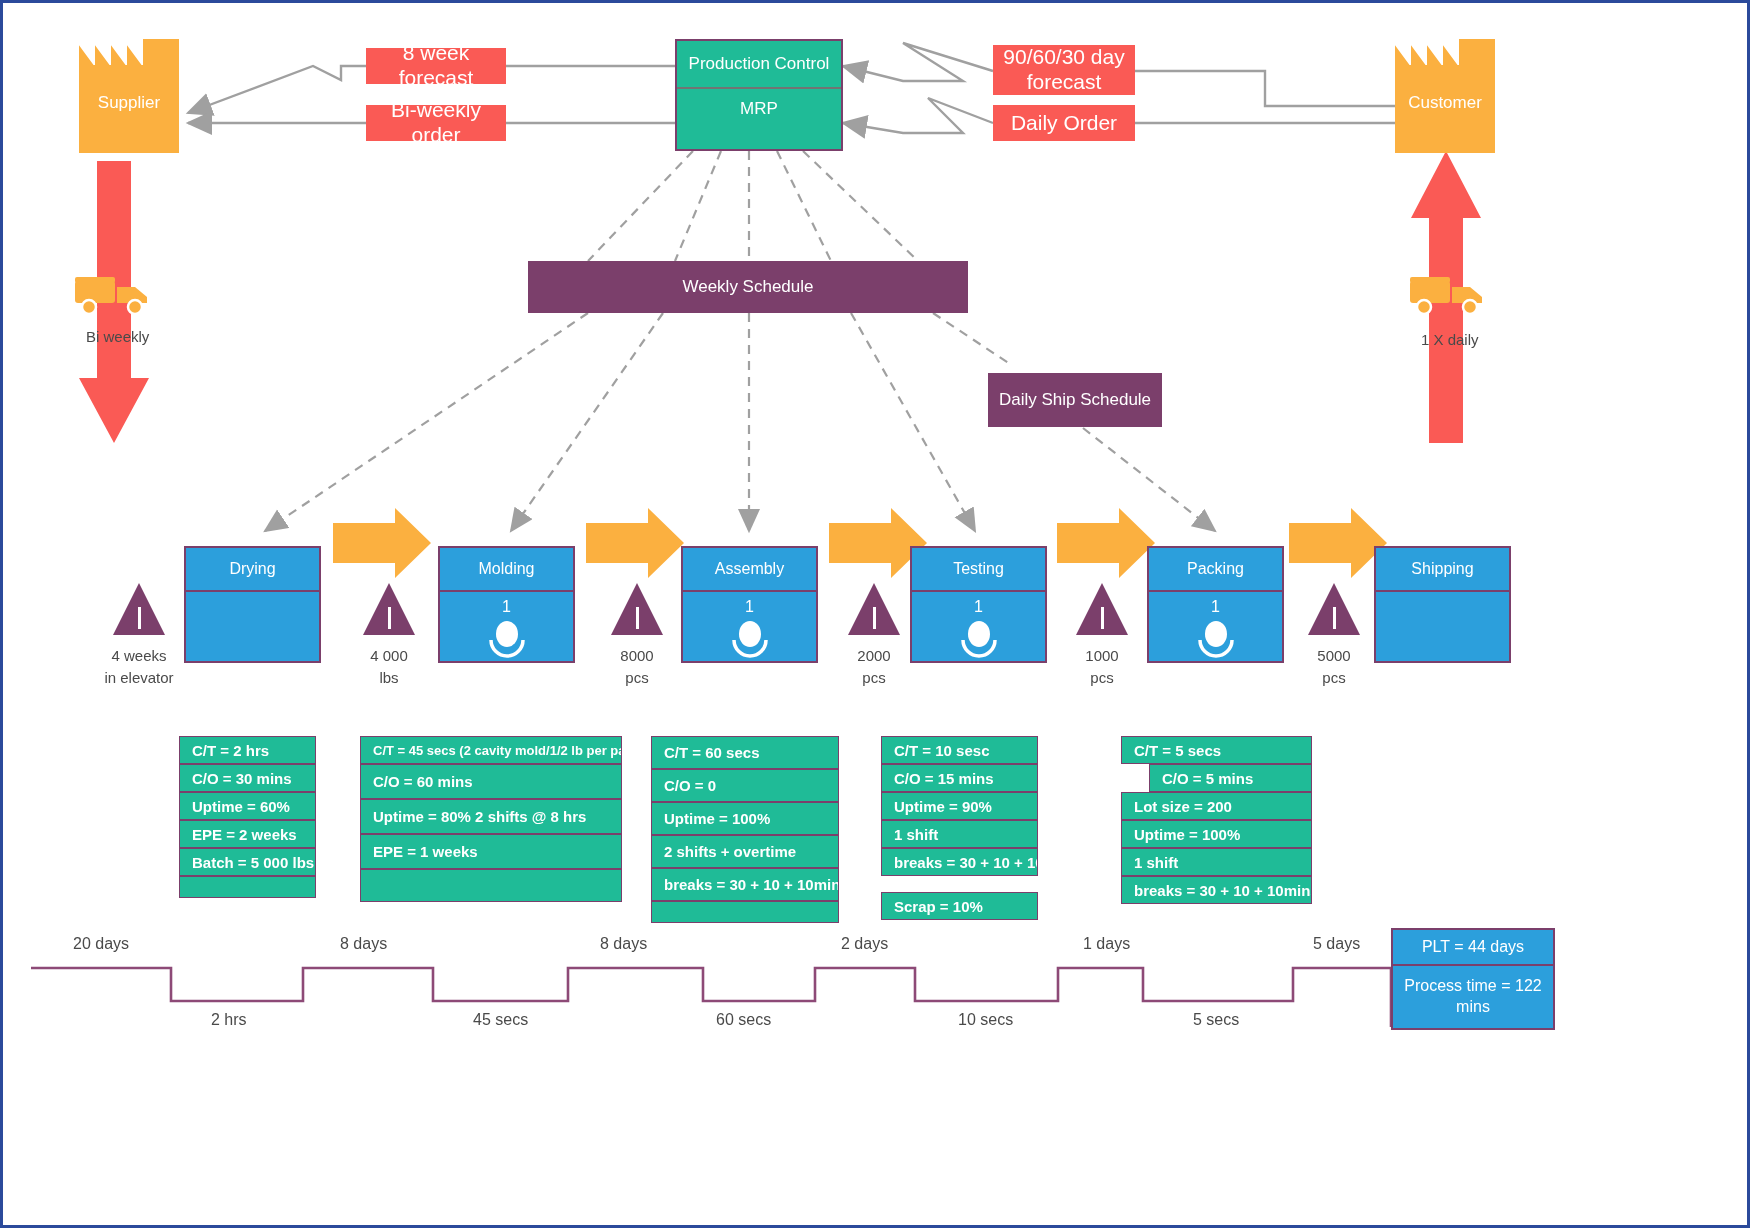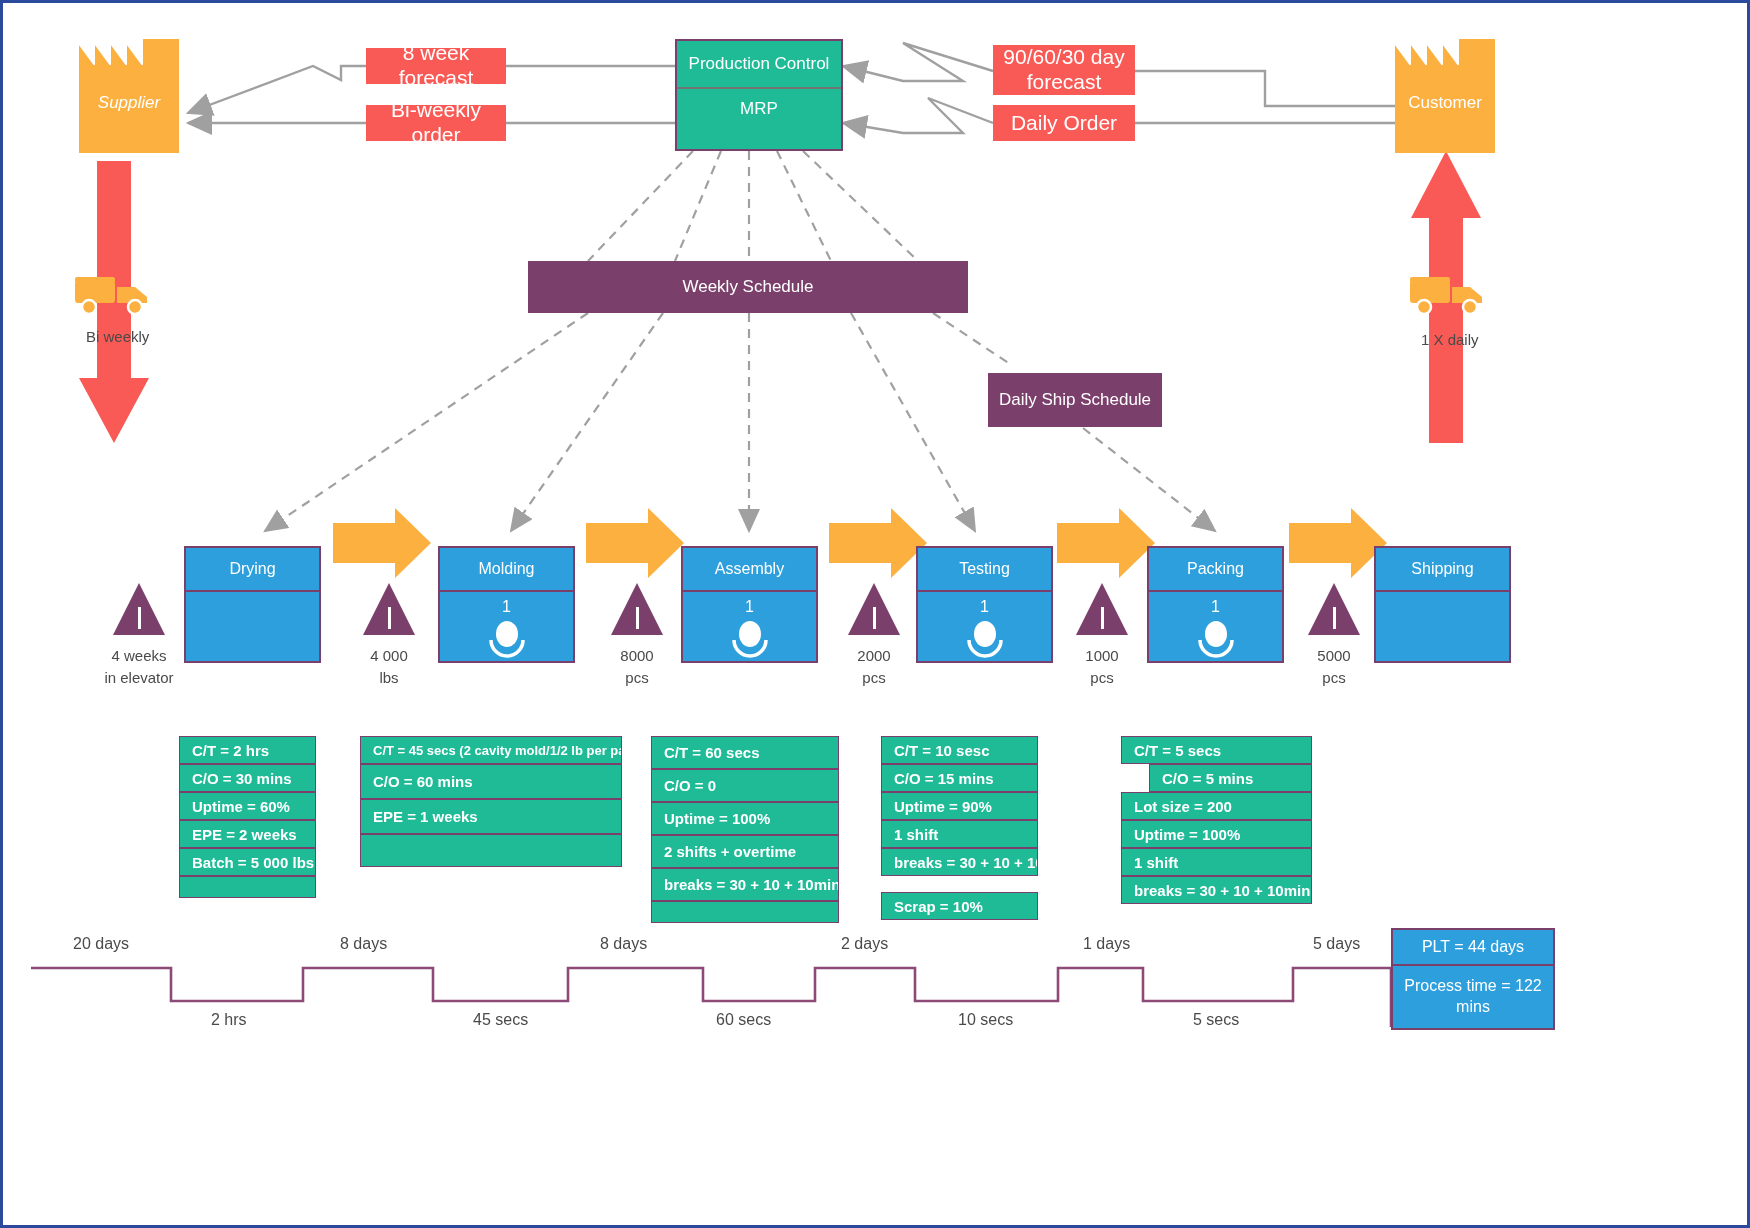--- a/index.html
+++ b/index.html
@@ -124,21 +124,21 @@
       <path d="M583,520 L645,520 L645,505 L681,540 L645,575 L645,560 L583,560 Z"></path>
       <path d="M826,520 L888,520 L888,505 L924,540 L888,575 L888,560 L826,560 Z"></path>
       <path d="M1054,520 L1116,520 L1116,505 L1152,540 L1116,575 L1116,560 L1054,560 Z"></path>
       <path d="M1286,520 L1348,520 L1348,505 L1384,540 L1348,575 L1348,560 L1286,560 Z"></path>
     </g>
 
     <polyline points="28,965 28,965 168,965 168,998 300,998 300,965 430,965 430,998 565,998 565,965 700,965 700,998 812,998 812,965 912,965 912,998 1055,998 1055,965 1140,965 1140,998 1290,998 1290,965 1388,965" fill="none" stroke="#8d4a77" stroke-width="2.6"></polyline>
     <line x1="1388" y1="965" x2="1388" y2="1024" stroke="#8d4a77" stroke-width="2.6"></line>
   </svg>
 
-  <div class="ent-wrap" style="left:76px;top:62px;font-style:italic;">
+  <div class="ent-wrap" style="left:76px;top:62px;">
     <div class="factory">
       <div class="roof"></div>
       <div class="flabel">Supplier</div>
     </div>
   </div>
 
   <div class="ent-wrap" style="left:1392px;top:62px;">
     <div class="factory">
       <div class="roof"></div>
       <div class="flabel">Customer</div>
@@ -252,21 +252,21 @@
     <div class="p-top">Assembly</div>
     <div class="p-bot">
       <div class="p-count">1</div>
       <svg class="oper" viewBox="0 0 42 34">
         <ellipse cx="21" cy="13" rx="11" ry="13" fill="#fff"></ellipse>
         <path d="M5,19 A16,16 0 0 0 37,19" fill="none" stroke="#fff" stroke-width="3.5"></path>
       </svg>
     </div>
   </div>
 
-  <div class="abs procbox" style="left:907px;top:543px;width:137px;height:117px;margin-left:6px;">
+  <div class="abs procbox" style="left:907px;top:543px;width:137px;height:117px;">
     <div class="p-top">Testing</div>
     <div class="p-bot">
       <div class="p-count">1</div>
       <svg class="oper" viewBox="0 0 42 34">
         <ellipse cx="21" cy="13" rx="11" ry="13" fill="#fff"></ellipse>
         <path d="M5,19 A16,16 0 0 0 37,19" fill="none" stroke="#fff" stroke-width="3.5"></path>
       </svg>
     </div>
   </div>
 
@@ -293,20 +293,21 @@
     <div class="row" style="height:28px;">C/O = 30 mins</div>
     <div class="row" style="height:28px;">Uptime = 60%</div>
     <div class="row" style="height:28px;">EPE = 2 weeks</div>
     <div class="row" style="height:28px;">Batch = 5 000 lbs</div>
     <div class="row" style="height:22px;"></div>
   </div>
 
   <div class="databox" style="left:357px;top:733px;width:262px;">
     <div class="row" style="height:28px;font-size:13px;">C/T = 45 secs (2 cavity mold/1/2 lb per part)</div>
     <div class="row" style="height:35px;">C/O = 60 mins</div>
+    <div class="row" style="height:35px;">Uptime = 80% 2 shifts @ 8 hrs</div>
     <div class="row" style="height:35px;">EPE = 1 weeks</div>
     <div class="row" style="height:33px;"></div>
   </div>
 
   <div class="databox" style="left:648px;top:733px;width:188px;">
     <div class="row" style="height:33px;">C/T = 60 secs</div>
     <div class="row" style="height:33px;">C/O = 0</div>
     <div class="row" style="height:33px;">Uptime = 100%</div>
     <div class="row" style="height:33px;">2 shifts + overtime</div>
     <div class="row" style="height:33px;">breaks = 30 + 10 + 10mins</div>

